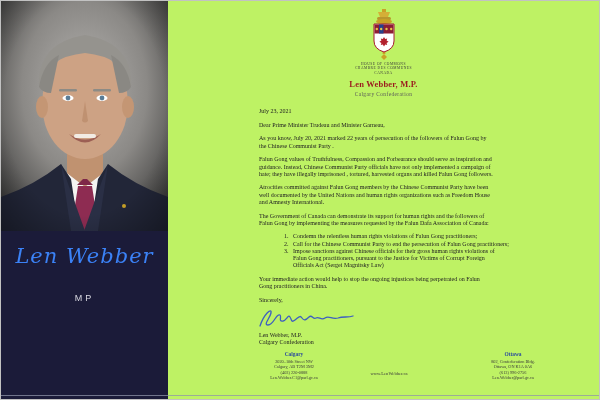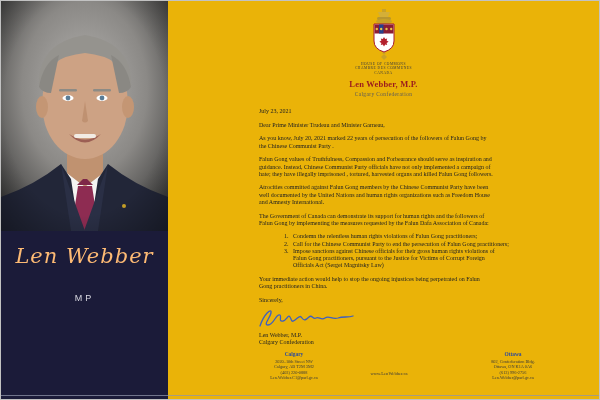--- a/index.html
+++ b/index.html
@@ -11,31 +11,31 @@
     position:relative;width:600px;height:400px;background:#fff;
     border:1px solid #c2c2c2;overflow:hidden;
   }
   
   .left-panel{
     position:absolute;left:0;top:0;width:167px;height:100%;
     background:var(--navy);
   }
   .photo{display:block;width:167px;height:230px;}
   .script-name{
-    margin-top:13px;text-align:center;color:#fdba74;
+    margin-top:13px;text-align:center;color:#3b82f6;
     font-family:"DejaVu Serif",serif;font-style:italic;font-size:21px;
     letter-spacing:1px;
   }
   .mp-label{
     margin-top:25px;text-align:center;color:#d9d9e2;
     font-family:"Liberation Sans",sans-serif;font-size:9px;letter-spacing:3px;
   }
   
   .letter{
-    position:absolute;left:167px;top:0;right:0;bottom:0;background:#eab308;
+    position:absolute;left:167px;top:0;right:0;bottom:0;background:#bef264;
     color:var(--ink);
   }
   .letterhead{position:absolute;top:7px;left:0;right:0;text-align:center;}
   .emblem{display:block;margin:0 auto;}
   .org{
     margin-top:2px;font-family:"Liberation Serif",serif;color:#3c3c3c;
     font-size:3.6px;line-height:4.4px;letter-spacing:.5px;text-transform:uppercase;
   }
   .member-name{
     margin-top:4px;color:var(--red);font-weight:bold;font-size:8.5px;letter-spacing:.2px;

